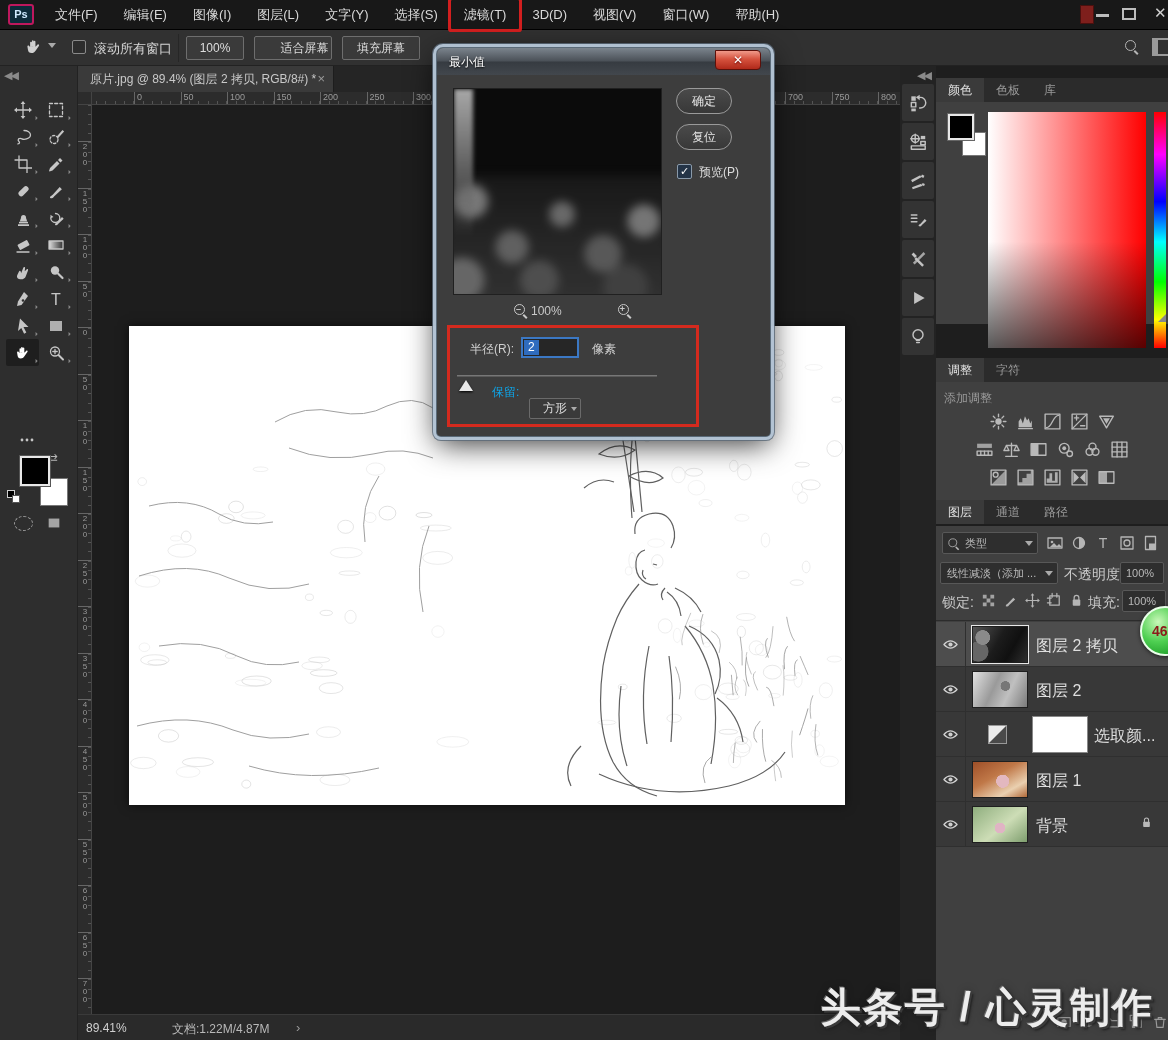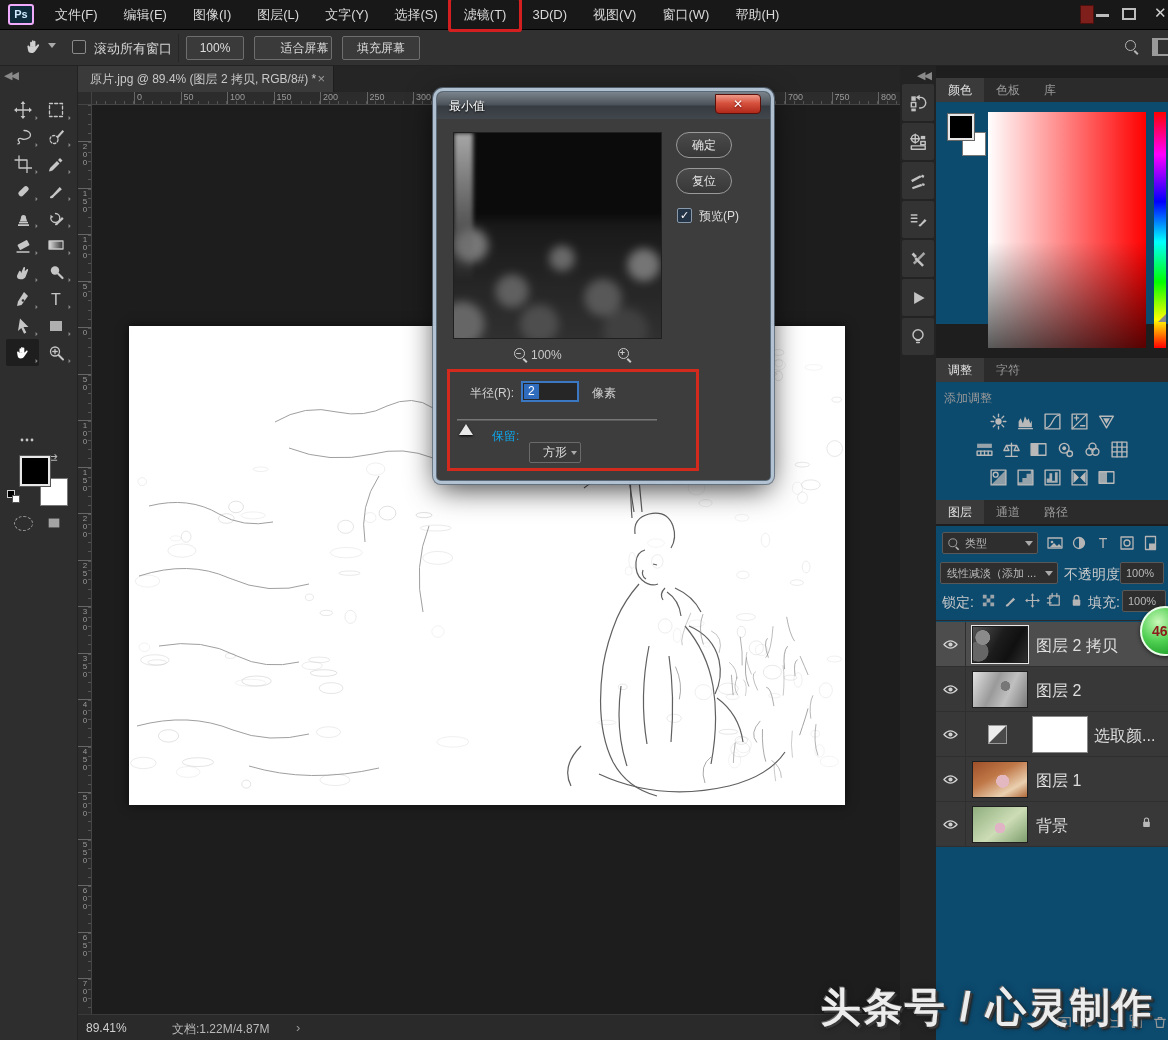--- a/index.html
+++ b/index.html
@@ -7,21 +7,21 @@
   #app{ position:relative; width:1168px; height:1040px; overflow:hidden;
         background:#1e1e1e; font-family:"Liberation Sans","DejaVu Sans",sans-serif;
         color:#d6d6d6; font-size:12px; user-select:none;}
   .abs{position:absolute;}
   
   .ic{ width:18px;height:18px; stroke:currentColor; fill:none; stroke-width:1.3; stroke-linecap:round; stroke-linejoin:round; display:block;}
   .ic .f{ fill:currentColor; stroke:none;}
   .ic text{ fill:currentColor; stroke:none; font-family:"Liberation Sans",sans-serif;}
   
   #menubar{ left:0;top:0;width:1168px;height:30px;background:#181818;border-bottom:1px solid #000; z-index:30;}
-  #ps-logo{ left:8px;top:4px;width:26px;height:21px;background:#0d2b3a;border:2px solid #f0abfc;border-radius:3px;
+  #ps-logo{ left:8px;top:4px;width:26px;height:21px;background:#0d2b3a;border:2px solid #be185d;border-radius:3px;
             color:#cfeaff;font-size:11px;font-weight:bold;text-align:center;line-height:17px;}
   .menu-item{ display:inline-block; padding:0 13px; line-height:29px; font-size:13px; color:#d9d9d9; position:relative; cursor:default;}
   .menu-item.boxed{ box-shadow:0 0 0 3px #d31f1f; border-radius:1px;}
   #menu-items{ left:42px; top:0; height:30px; white-space:nowrap;}
   .winbtn{ color:#bdbdbd; }
   #rec-dot{ left:1080px; top:5px; width:14px; height:19px; background:#7e1f1c; border:1px solid #4a100e;}
   #btn-min{ left:1096px; top:14px; width:13px; height:3px; background:#bdbdbd;}
   #btn-max{ left:1122px; top:8px; width:14px; height:12px; border:2px solid #bdbdbd;}
   #btn-close{ left:1154px; top:4px; font-size:15px; font-weight:bold; color:#cfcfcf;}
   
@@ -78,21 +78,21 @@
   #statusbar .c{ position:absolute; left:218px; top:5px; color:#9a9a9a; font-size:13px;}
   
   #rightstrip{ left:900px; top:66px; width:36px; height:974px; background:#232323; z-index:4;}
   #strip-collapse{ position:absolute; right:6px; top:3px; color:#8a8a8a; font-size:11px; letter-spacing:-2px;}
   .strip-tile{ position:absolute; left:2px; width:32px; height:37px; background:#333; border-radius:2px; display:flex; align-items:center; justify-content:center; color:#c2c2c2;}
   
   #rightcol{ left:936px; top:66px; width:232px; height:974px; background:#1e1e1e; z-index:4;}
   .ptabs{ position:absolute; left:0; width:232px; height:24px; background:#2b2b2b;}
   .ptab{ display:inline-block; padding:0 12px; line-height:24px; font-size:12px; color:#9a9a9a;}
   .ptab.active{ background:#3a3a3a; color:#e0e0e0;text-align:center;}
-  .pbody{ position:absolute; left:0; width:232px; background:#0c4a6e;}
+  .pbody{ position:absolute; left:0; width:232px; background:#404040;}
   
   #cp-fg{ position:absolute; left:12px; top:12px; width:26px; height:26px; background:#000; border:2px solid #e8e8e8; outline:1px solid #666; z-index:2;}
   #cp-bg{ position:absolute; left:26px; top:30px; width:24px; height:24px; background:#fff; border:1px solid #777;}
   #cp-field{ position:absolute; left:52px; top:10px; width:158px; height:236px;
      background:linear-gradient(to bottom, rgba(0,0,0,0) 55%, rgba(0,0,0,.65)), linear-gradient(to right,#ffffff,#ff0000);}
   #cp-hue{ position:absolute; left:218px; top:10px; width:12px; height:236px;
      background:linear-gradient(180deg,#f00,#f0f 18%,#00f 38%,#0ff 55%,#0f0 72%,#ff0 88%,#f00);}
   #cp-grip{ position:absolute; right:2px; bottom:2px; width:0; height:0; border-left:8px solid transparent; border-bottom:8px solid #888;}
   
   #adj-label{ position:absolute; left:8px; top:8px; color:#999; font-size:12px;}
@@ -118,21 +118,21 @@
   .lname.shift{ left:158px;}
   .llock{ position:absolute; right:14px; top:13px; color:#b9b9b9;}
   #badge46{ left:1140px; top:606px; width:50px; height:50px; border-radius:50%; z-index:45;
             background:radial-gradient(circle at 35% 30%, #c8f8b8, #4fd052 45%, #22a32c 80%);
             border:2px solid #eaffea; box-shadow:0 1px 4px rgba(0,0,0,.6);
             color:#8b1a1a; font-weight:bold; font-size:14px; line-height:46px; text-indent:10px;}
   #panel-footer{ position:absolute; left:0; width:232px; height:24px; display:flex; justify-content:flex-end; gap:8px; padding-right:0; align-items:flex-start; color:#9a9a9a;}
   
   #dialog{ left:437px; top:48px; width:333px; height:388px; z-index:50; background:#3d3d3d;
      border-radius:6px 6px 4px 4px;
-     box-shadow:0 0 0 1px #5a6a78, 0 0 0 4px rgba(186,203,219,.9), 0 0 0 5px rgba(90,105,120,.8), 0 8px 30px rgba(0,0,0,.8);margin-top:44px;}
+     box-shadow:0 0 0 1px #5a6a78, 0 0 0 4px rgba(186,203,219,.9), 0 0 0 5px rgba(90,105,120,.8), 0 8px 30px rgba(0,0,0,.8);}
   #dlg-title{ position:absolute; left:0; top:0; width:333px; height:27px; border-radius:6px 6px 0 0;
      background:linear-gradient(180deg,#7b848d,#4b5158 48%,#363b41 52%,#42474d);}
   #dlg-title .t{ position:absolute; left:12px; top:6px; color:#fff; font-size:12px; text-shadow:0 1px 2px #000;}
   #dlg-close{ position:absolute; left:278px; top:2px; width:46px; height:20px; border-radius:0 4px 4px 4px;
      background:linear-gradient(180deg,#f09a8a,#d6523e 45%,#b0291a); border:1px solid #5c100a;
      color:#fff; font-weight:bold; font-size:12px; text-align:center; line-height:18px; text-shadow:0 1px 2px #600;}
   #dlg-preview{ position:absolute; left:16px; top:40px; width:209px; height:207px; background:#0b0b0b; border:1px solid #202020; overflow:hidden;}
   #dlg-preview .clouds{ position:absolute; left:-10px; right:-10px; bottom:-12px; height:64%; filter:blur(5px); opacity:.85;
      background:
       radial-gradient(circle at 12% 20%, #8a8a8a 0 7%, transparent 8%),

